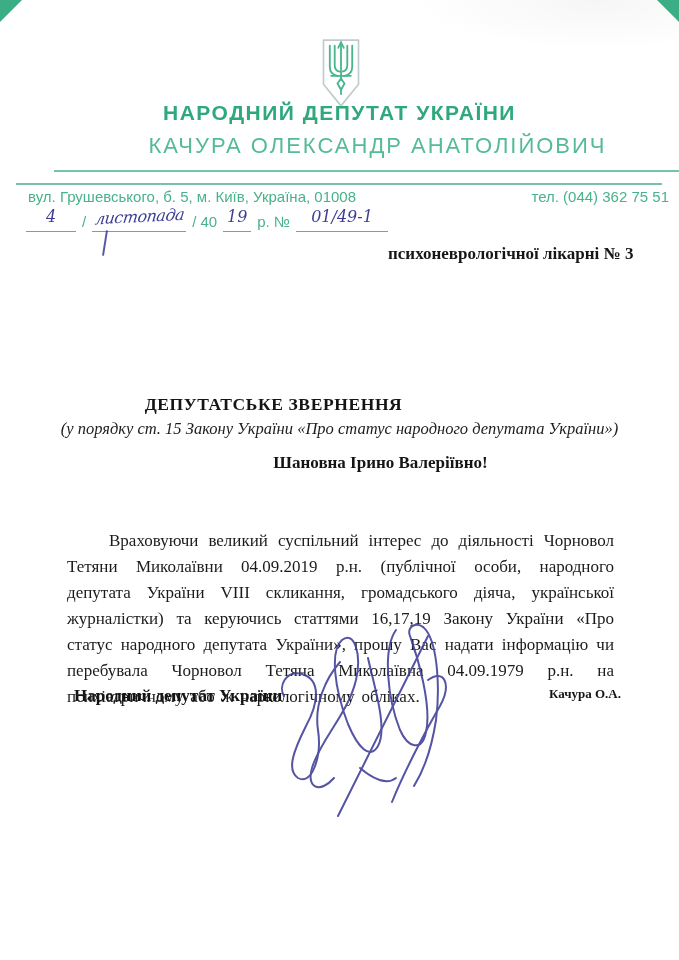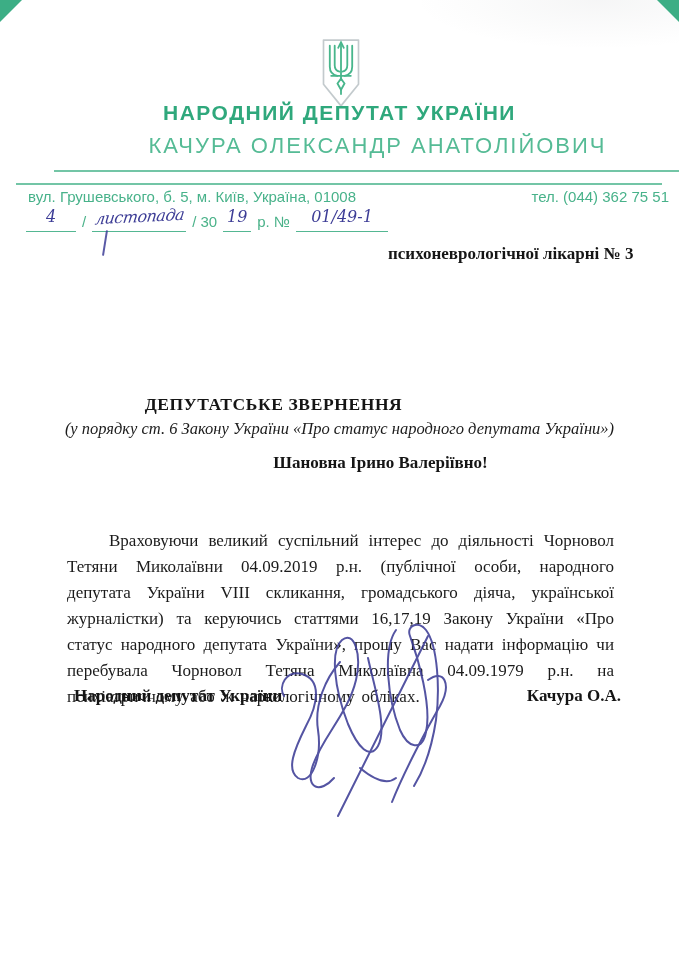--- a/index.html
+++ b/index.html
@@ -90,21 +90,21 @@
     word-spacing:2.5px;color:#1b1b1b;margin-top:39px;
   }
 
   
   .sig-position{
     position:absolute;left:74px;top:686px;
     font-weight:bold;font-size:17px;color:#151515;
   }
   .sig-name{
     position:absolute;right:58px;top:686px;
-    font-weight:bold;font-size:17px;color:#151515;
+    font-weight:bold;font-size:13px;color:#151515;
   }
   .scribble{position:absolute;left:276px;top:618px;width:215px;height:205px;}
 </style>
 </head>
 <body>
 
 <div class="page">
 
   <div class="corner tl"></div>
   <div class="corner tr"></div>
@@ -135,33 +135,33 @@
 
   <div class="addr-row">
     <span>вул. Грушевського, б. 5, м. Київ, Україна, 01008</span>
     <span>тел. (044) 362 75 51</span>
   </div>
 
   <div class="date-line">
     <span class="blank day"><span class="hand">4</span></span>
     <span class="printed">/</span>
     <span class="blank month"><span class="hand script">листопада</span></span>
-    <span class="printed">/ 30</span>
+    <span class="printed">/ 40</span>
     <span class="blank year"><span class="hand">19</span></span>
     <span class="printed">р. №</span>
     <span class="blank number"><span class="hand">01/49-1</span></span>
   </div>
   <div class="descender"></div>
 
   <div class="recipient">
     <div>психоневрологічної лікарні № 3</div>
   </div>
 
   <div class="doc-title">ДЕПУТАТСЬКЕ ЗВЕРНЕННЯ</div>
-  <div class="doc-subtitle">(у порядку ст. 6 Закону України «Про статус народного депутата України»)</div>
+  <div class="doc-subtitle">(у порядку ст. 15 Закону України «Про статус народного депутата України»)</div>
   <div class="salutation">Шановна Ірино Валеріївно!</div>
 
   <div class="body-text">Враховуючи великий суспільний інтерес до діяльності Чорновол Тетяни Миколаївни 04.09.2019 р.н. (публічної особи, народного депутата України VIII скликання, громадського діяча, української журналістки) та керуючись статтями 16,17,19 Закону України «Про статус народного депутата України», прошу Вас надати інформацію чи перебувала Чорновол Тетяна Миколаївна 04.09.1979 р.н. на психіатричному або ж наркологічному обліках.</div>
 
   <div class="sig-position">Народний депутат України</div>
   <div class="sig-name">Качура О.А.</div>
 
   <div class="scribble">
     <svg width="215" height="205" viewBox="0 0 215 205" fill="none" xmlns="http://www.w3.org/2000/svg">
       <g stroke="#3d3d96" stroke-width="2" stroke-linecap="round" fill="none" opacity="0.88">

